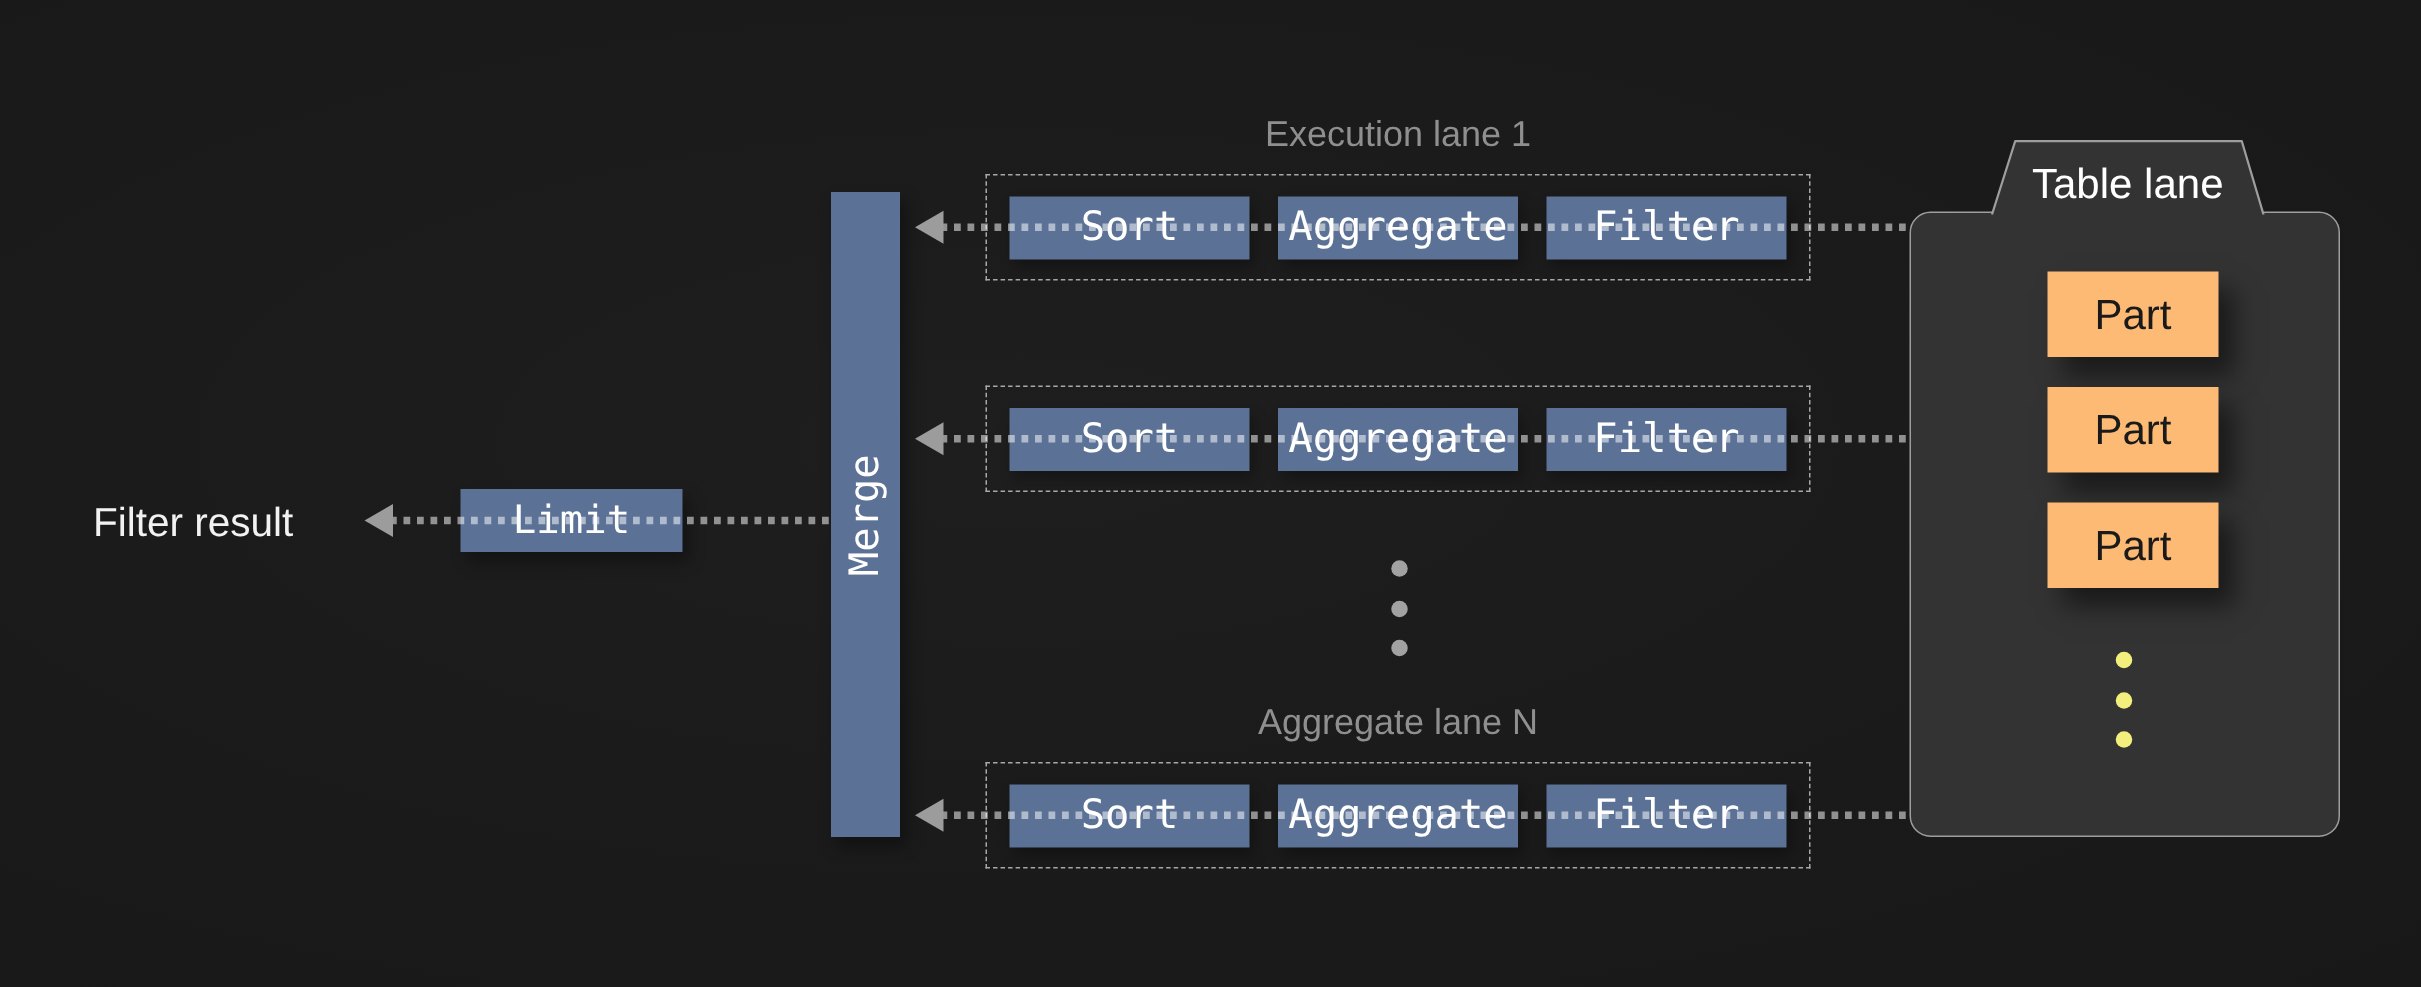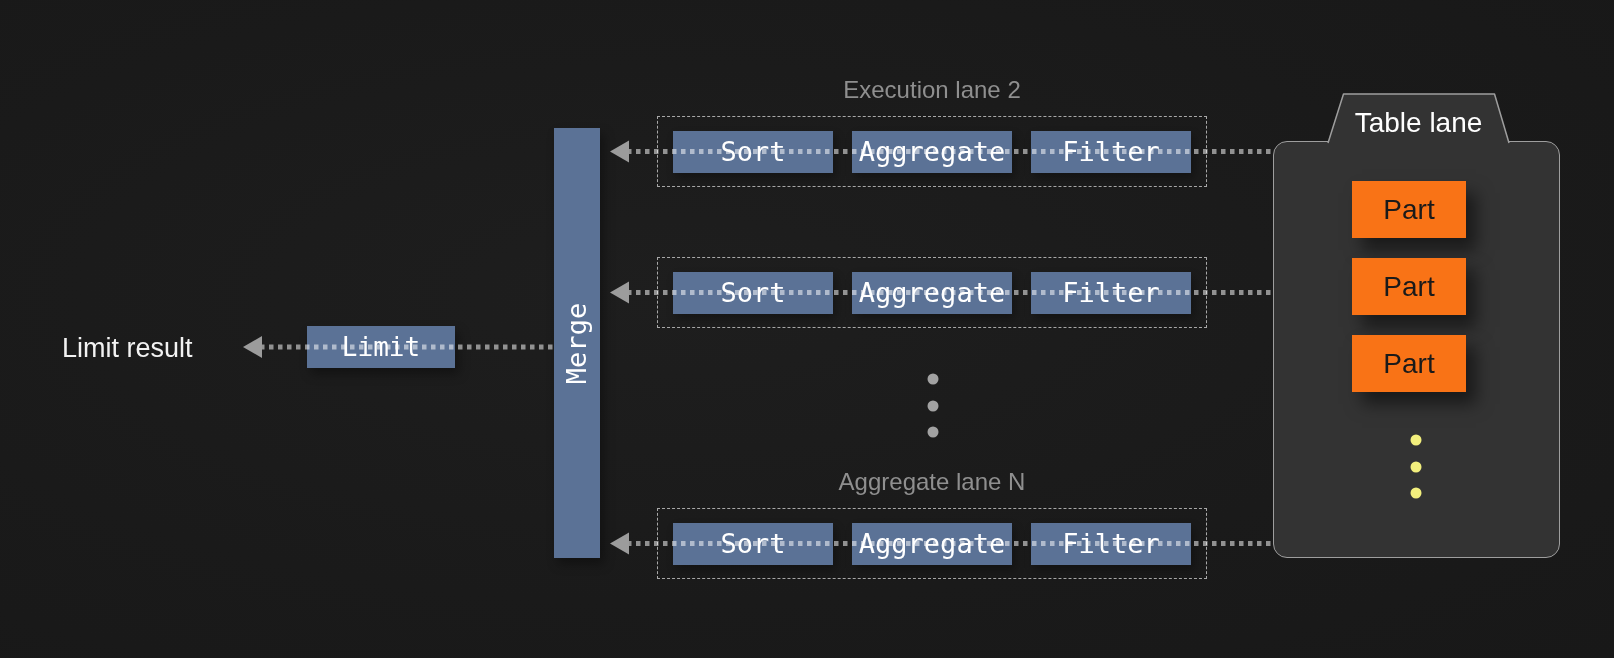--- a/index.html
+++ b/index.html
@@ -48,44 +48,44 @@
     position:absolute;left:1273px;top:141px;width:287px;height:417px;
     background:#333333;border:1.5px solid #9e9e9e;border-radius:14px;
     box-sizing:border-box;z-index:1;
   }
   #table-tab-label{
     position:absolute;left:1328px;top:103px;width:181px;height:40px;
     display:flex;align-items:center;justify-content:center;
     color:#ffffff;font-size:28px;z-index:3;
   }
   .part-box{
-    position:absolute;left:78px;width:114px;height:57px;background:#f97316;
+    position:absolute;left:91px;width:114px;height:57px;background:#fdba74;
     color:#1a1a1a;font-size:28px;
     display:flex;align-items:center;justify-content:center;
     box-shadow:10px 12px 16px rgba(0,0,0,0.5);
   }
   .svg-layer{position:absolute;left:0;top:0;pointer-events:none;}
   #tab-svg{z-index:2;}
   #overlay-svg{z-index:5;}
 </style>
 </head>
 <body>
 
 <div id="canvas">
 
-  <div id="query-result">Limit result</div>
+  <div id="query-result">Filter result</div>
 
   <div id="limit-box" class="blue-box mono">Limit</div>
 
   <div id="merge-bar" class="blue-box">
     <span id="merge-label" class="mono">Merge</span>
   </div>
 
   <div class="lane" style="top:116px">
-    <div class="lane-title">Execution lane 2</div>
+    <div class="lane-title">Execution lane 1</div>
     <div class="lane-frame">
       <div class="op-box mono">Sort</div>
       <div class="op-box mono">Aggregate</div>
       <div class="op-box mono">Filter</div>
     </div>
   </div>
 
   <div class="lane" style="top:257px">
     <div class="lane-frame">
       <div class="op-box mono">Sort</div>

